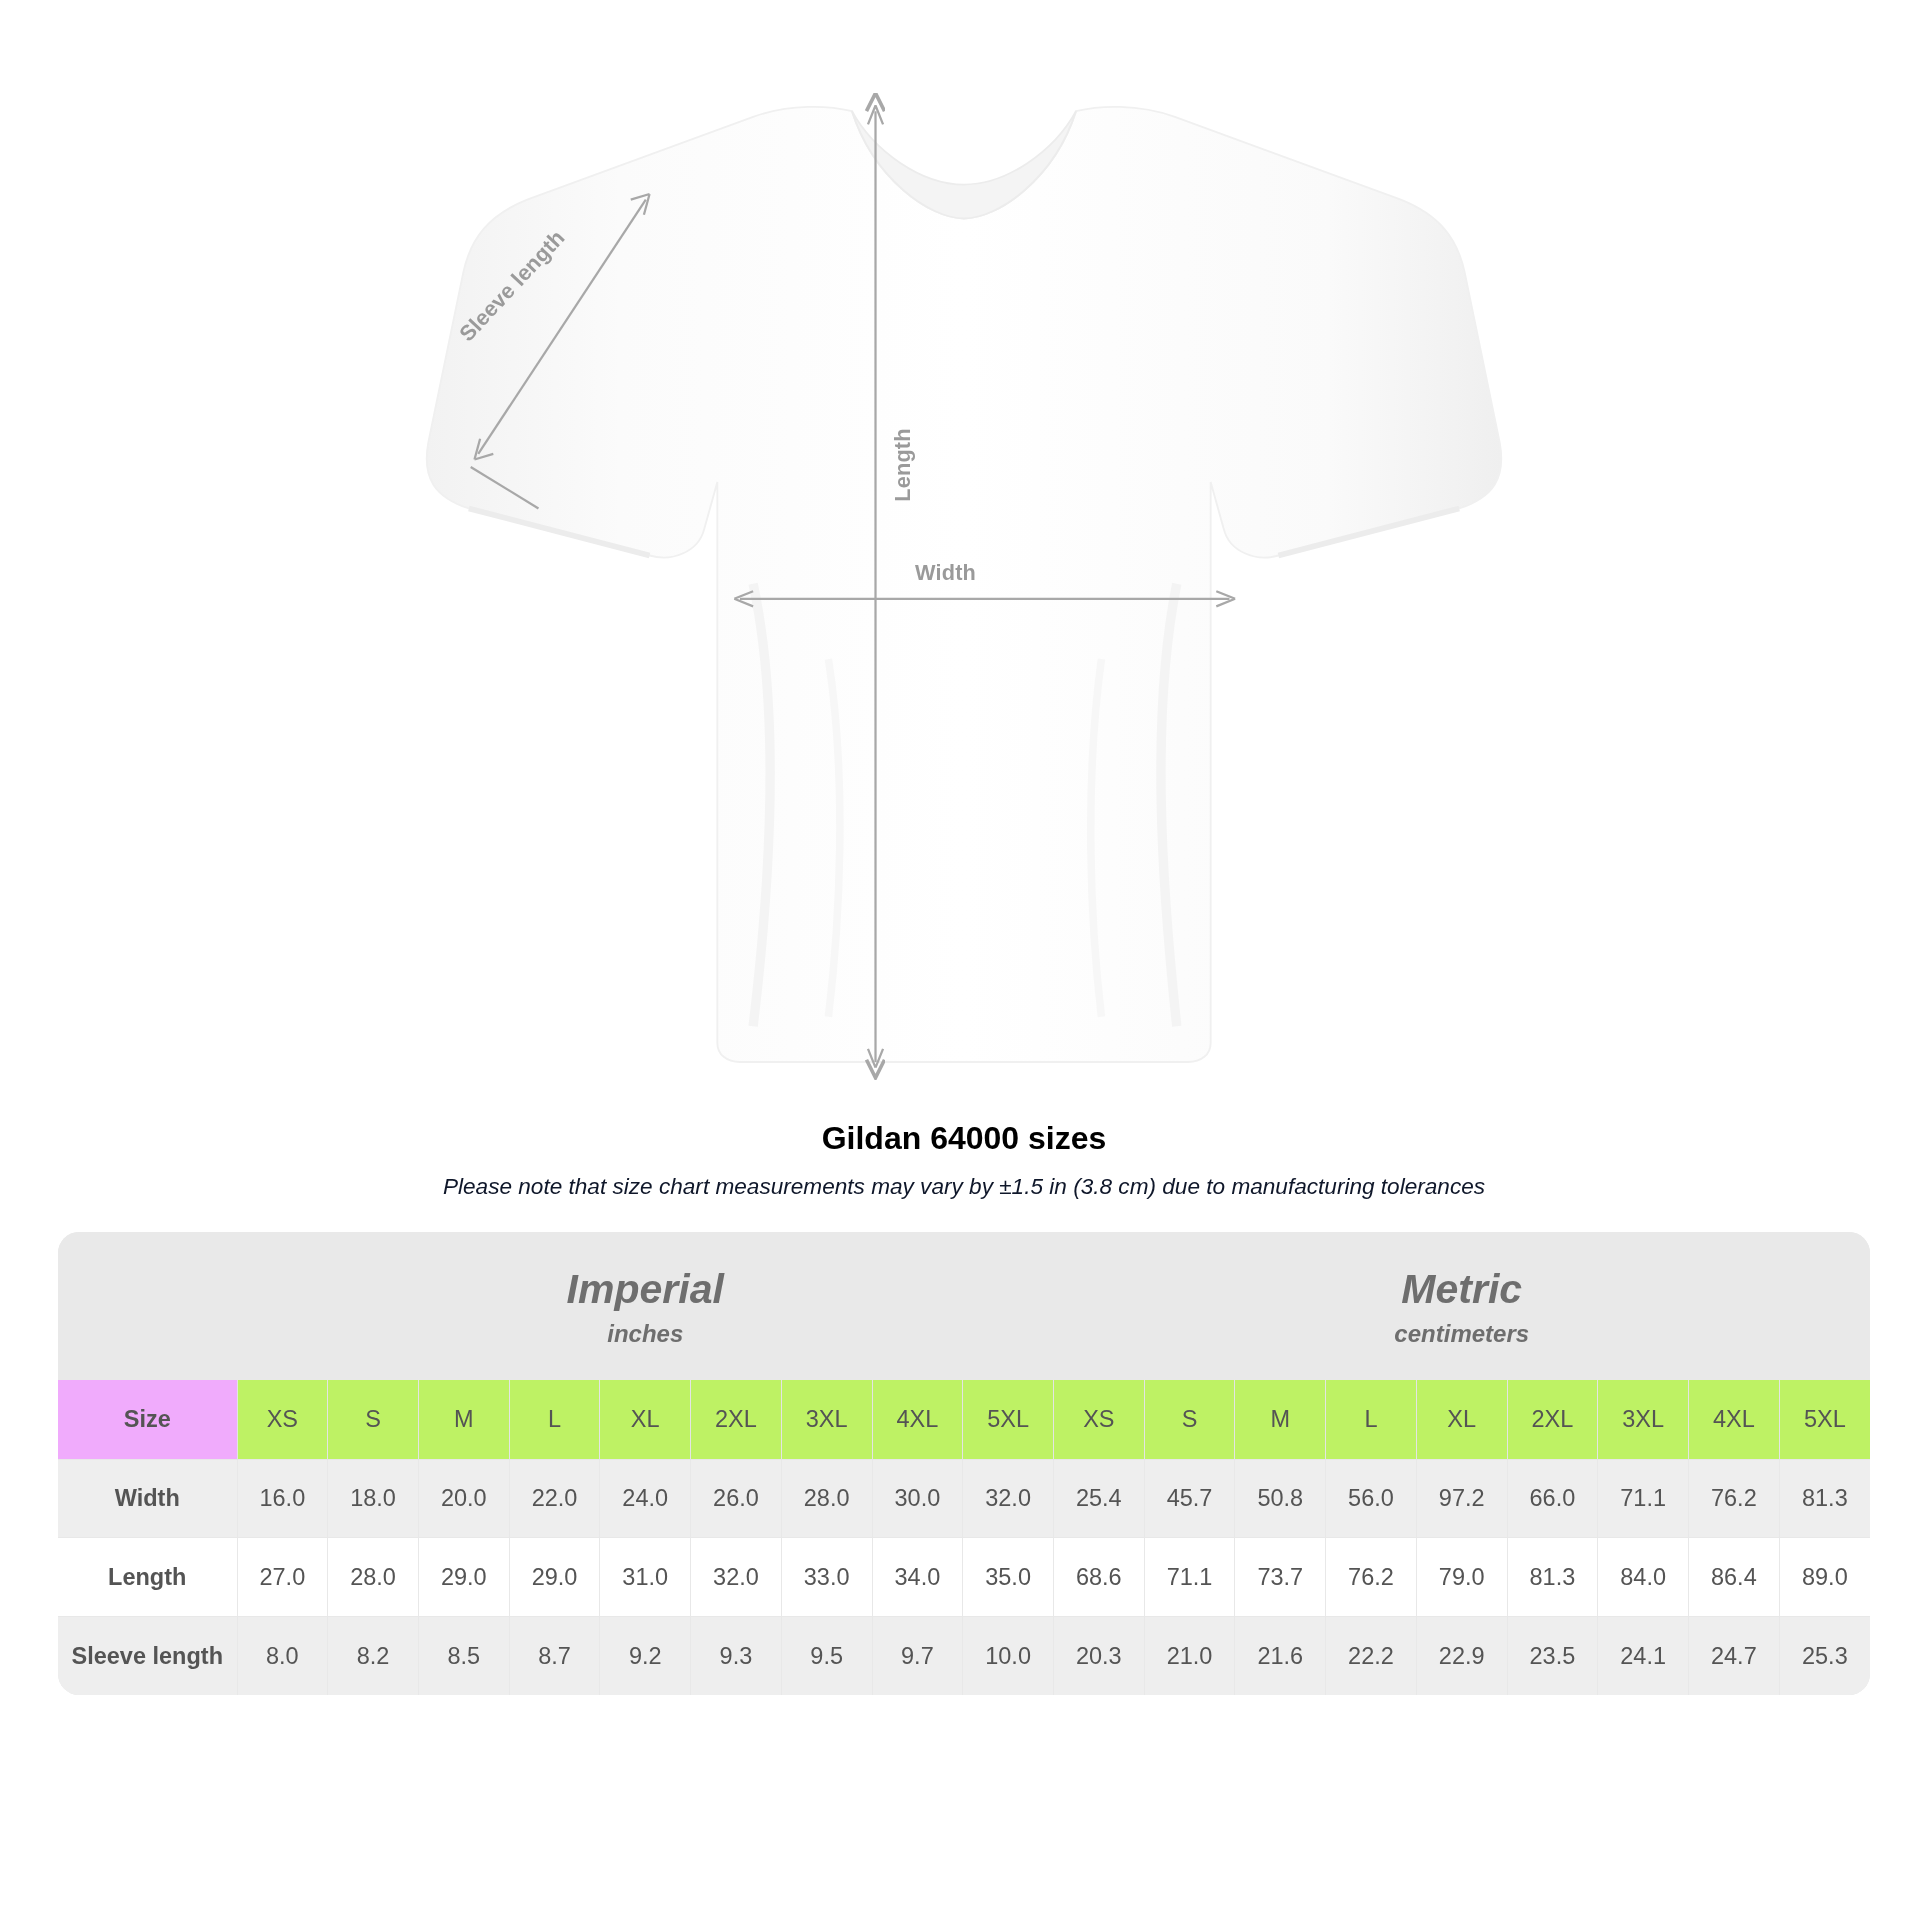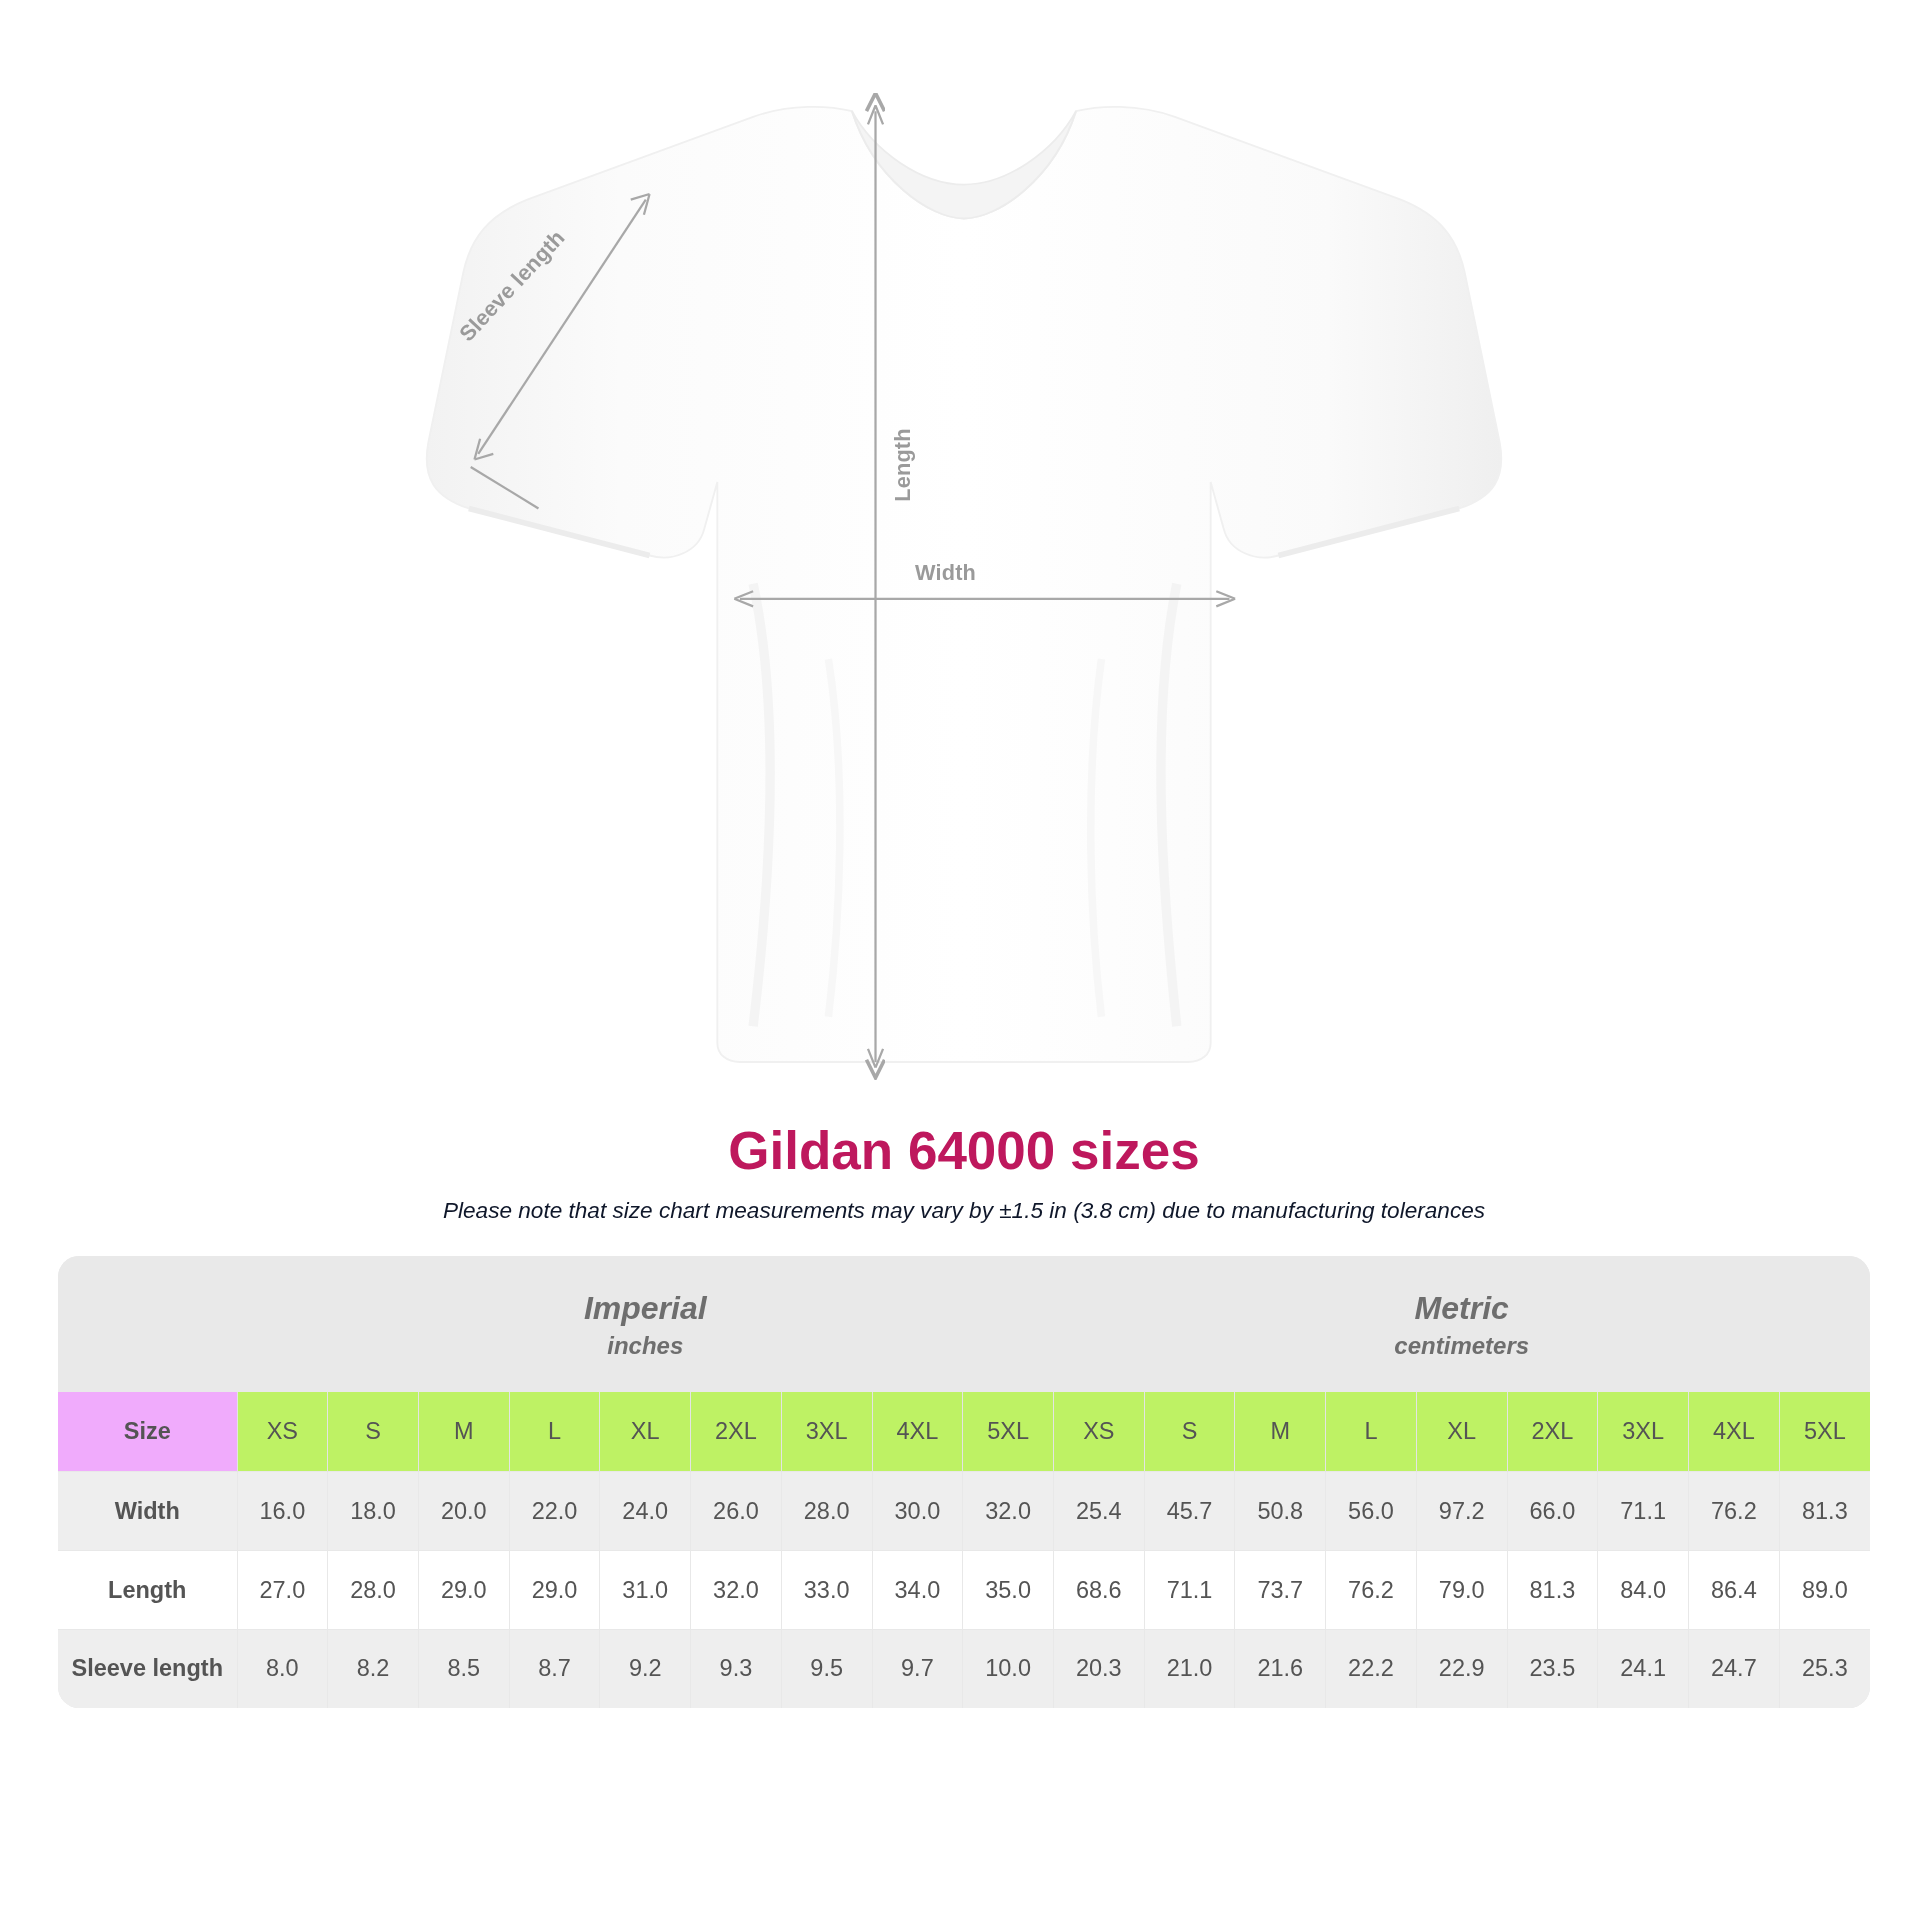--- a/index.html
+++ b/index.html
@@ -55,23 +55,23 @@
     left: 915px;
     top: 560px;
   }
 
   
   .title-block {
     text-align: center;
     margin-top: 9.4px;
   }
   .chart-title {
-    font-size: 53px;
+    font-size: 32px;
     font-weight: bold;
-    color: #be185d;
+    color: #000000;
     margin: 0 0 17px 0;
   }
   .chart-note {
     font-size: 22.6px;
     font-style: italic;
     color: #0f172a;
     margin: 0;
   }
 
   
@@ -93,21 +93,21 @@
     color: #545454;
     font-size: 23.5px;
   }
   .unit-head th {
     background: #e9e9e9;
     padding: 32px 0 28px 0;
     border: none;
   }
   .unit-name {
     display: block;
-    font-size: 32px;
+    font-size: 41px;
     font-weight: bold;
     font-style: italic;
     color: #6e6e6e;
     line-height: 1.25;
   }
   .unit-sub {
     display: block;
     font-size: 24px;
     font-style: italic;
     color: #6e6e6e;

